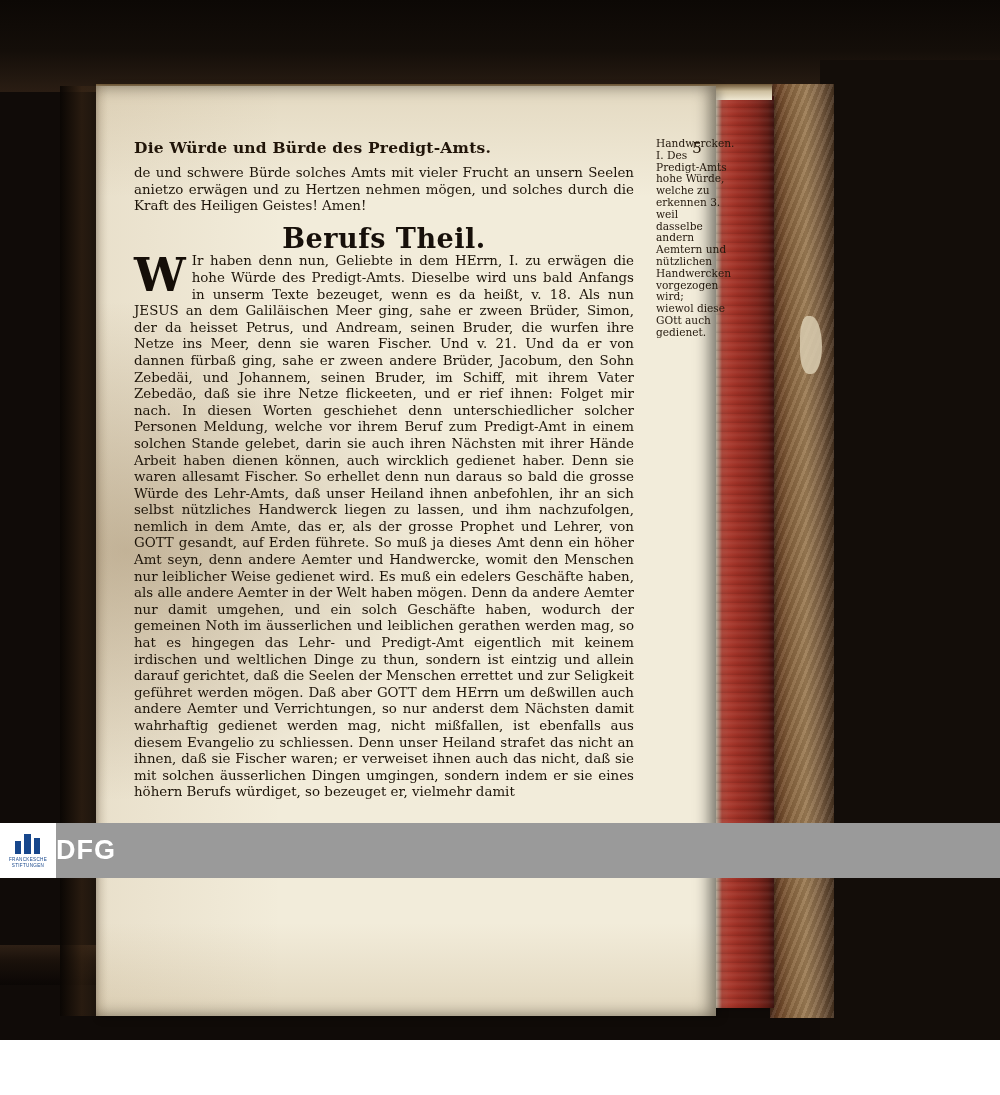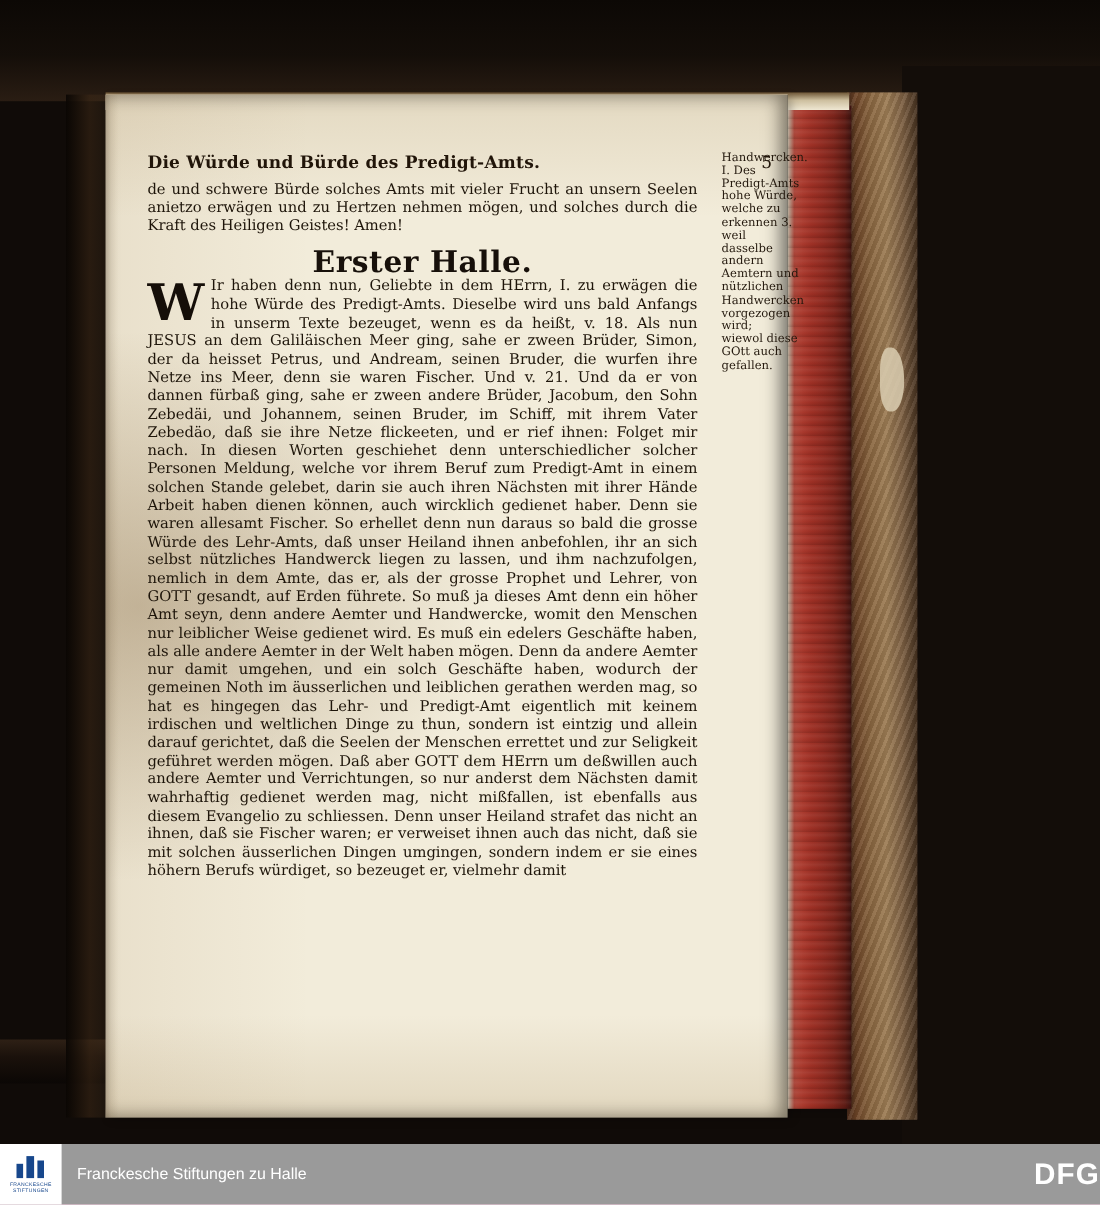--- a/index.html
+++ b/index.html
@@ -9,21 +9,21 @@
   }
   body {
     width: 1000px;
     height: 1095px;
     overflow: hidden;
     font-family: "Liberation Serif", serif;
   }
   .page {
     position: relative;
     width: 1000px;
-    height: 1095px;
+    height: 878px;
     background: #f9a8d4;
   }
   
   .photo {
     position: absolute;
     left: 0; top: 0;
     width: 1000px;
     height: 1040px;
     background:
       linear-gradient(90deg,
@@ -314,49 +314,48 @@
       <div class="content">
 
         <div class="running-head">
           <span class="rh-title">Die Würde und Bürde des Predigt-Amts.</span>
           <span class="rh-folio">5</span>
         </div>
 
         <div class="body-block">
           <div class="tail">de und schwere Bürde solches Amts mit vieler Frucht an unsern Seelen anietzo erwägen und zu Hertzen nehmen mögen, und solches durch die Kraft des Heiligen Geistes!  Amen!</div>
 
-          <div class="section-title">Erster Halle.</div>
+          <div class="section-title">Berufs Theil.</div>
 
           <div class="main-par">
             <span class="dropcap">W</span>
             <span>Ir haben denn nun, Geliebte in dem HErrn, I. zu erwägen die hohe Würde des Predigt-Amts.      Dieselbe wird uns bald Anfangs in unserm Texte bezeuget, wenn es da heißt, v. 18. Als nun JESUS an dem Galiläischen Meer ging, sahe er zween Brüder, Simon, der da heisset Petrus, und Andream, seinen Bruder, die wurfen ihre Netze ins Meer, denn sie waren Fischer.  Und v. 21. Und da er von dannen fürbaß ging, sahe er zween andere Brüder, Jacobum, den Sohn Zebedäi, und Johannem, seinen Bruder, im Schiff, mit ihrem Vater Zebedäo, daß sie ihre Netze flickeeten, und er rief ihnen: Folget mir nach.    In diesen Worten geschiehet denn unterschiedlicher solcher Personen Meldung, welche vor ihrem Beruf zum Predigt-Amt in einem solchen Stande gelebet, darin sie auch ihren Nächsten mit ihrer Hände Arbeit haben dienen können, auch wircklich gedienet haber. Denn sie waren allesamt Fischer.    So erhellet denn nun daraus so bald die grosse Würde des Lehr-Amts, daß unser Heiland ihnen anbefohlen, ihr an sich selbst nützliches Handwerck liegen zu lassen, und ihm nachzufolgen, nemlich in dem Amte, das er, als der grosse Prophet und Lehrer, von GOTT gesandt, auf Erden führete.    So muß ja dieses Amt denn ein höher Amt seyn, denn andere Aemter und Handwercke, womit den Menschen nur leiblicher Weise gedienet wird.    Es muß ein edelers Geschäfte haben,  als alle andere Aemter in der Welt haben mögen.    Denn da andere Aemter nur damit umgehen, und ein solch Geschäfte haben, wodurch der gemeinen Noth im äusserlichen und leiblichen gerathen werden mag, so hat es hingegen das Lehr- und Predigt-Amt eigentlich mit keinem irdischen und weltlichen Dinge zu thun, sondern ist eintzig und allein darauf gerichtet, daß die Seelen der Menschen errettet und zur Seligkeit geführet werden mögen.    Daß aber GOTT dem HErrn um deßwillen auch andere Aemter und Verrichtungen, so nur anderst dem Nächsten damit wahrhaftig gedienet werden mag, nicht mißfallen, ist ebenfalls aus diesem Evangelio zu schliessen.    Denn unser Heiland strafet das nicht an ihnen, daß sie Fischer waren; er verweiset ihnen auch das nicht, daß sie mit solchen äusserlichen Dingen umgingen, sondern indem er sie eines höhern Berufs würdiget, so bezeuget er, vielmehr damit</span>
           </div>
 
         </div>
       </div>
 
       <div class="margin-notes">
         <div class="mnote">Handwercken. I. Des Predigt-Amts hohe Würde,</div>
         <div class="mnote mnote-2">welche zu erkennen 3. weil dasselbe andern Aemtern und nützlichen Handwercken vorgezogen wird;</div>
-        <div class="mnote mnote-3">wiewol diese GOtt auch gefallen.</div>
+        <div class="mnote mnote-3">wiewol diese GOtt auch gedienet.</div>
       </div>
     </div>
 
     <div class="gutter"></div>
   </div>
 
   <div class="footer">
     <div class="footer-logo">
       <div class="logo-mark">
         <span class="b1"></span>
           <span class="b2"></span>
           <span class="b3"></span>
       </div>
       <div class="logo-cap">
         <div>FRANCKESCHE</div>
         <div>STIFTUNGEN</div>
       </div>
     </div>
-    <div class="footer-caption">Franckesche Stiftungen zu Halle</div>
     <div class="dfg">DFG</div>
   </div>
 
 </div>
 
 </body></html>

